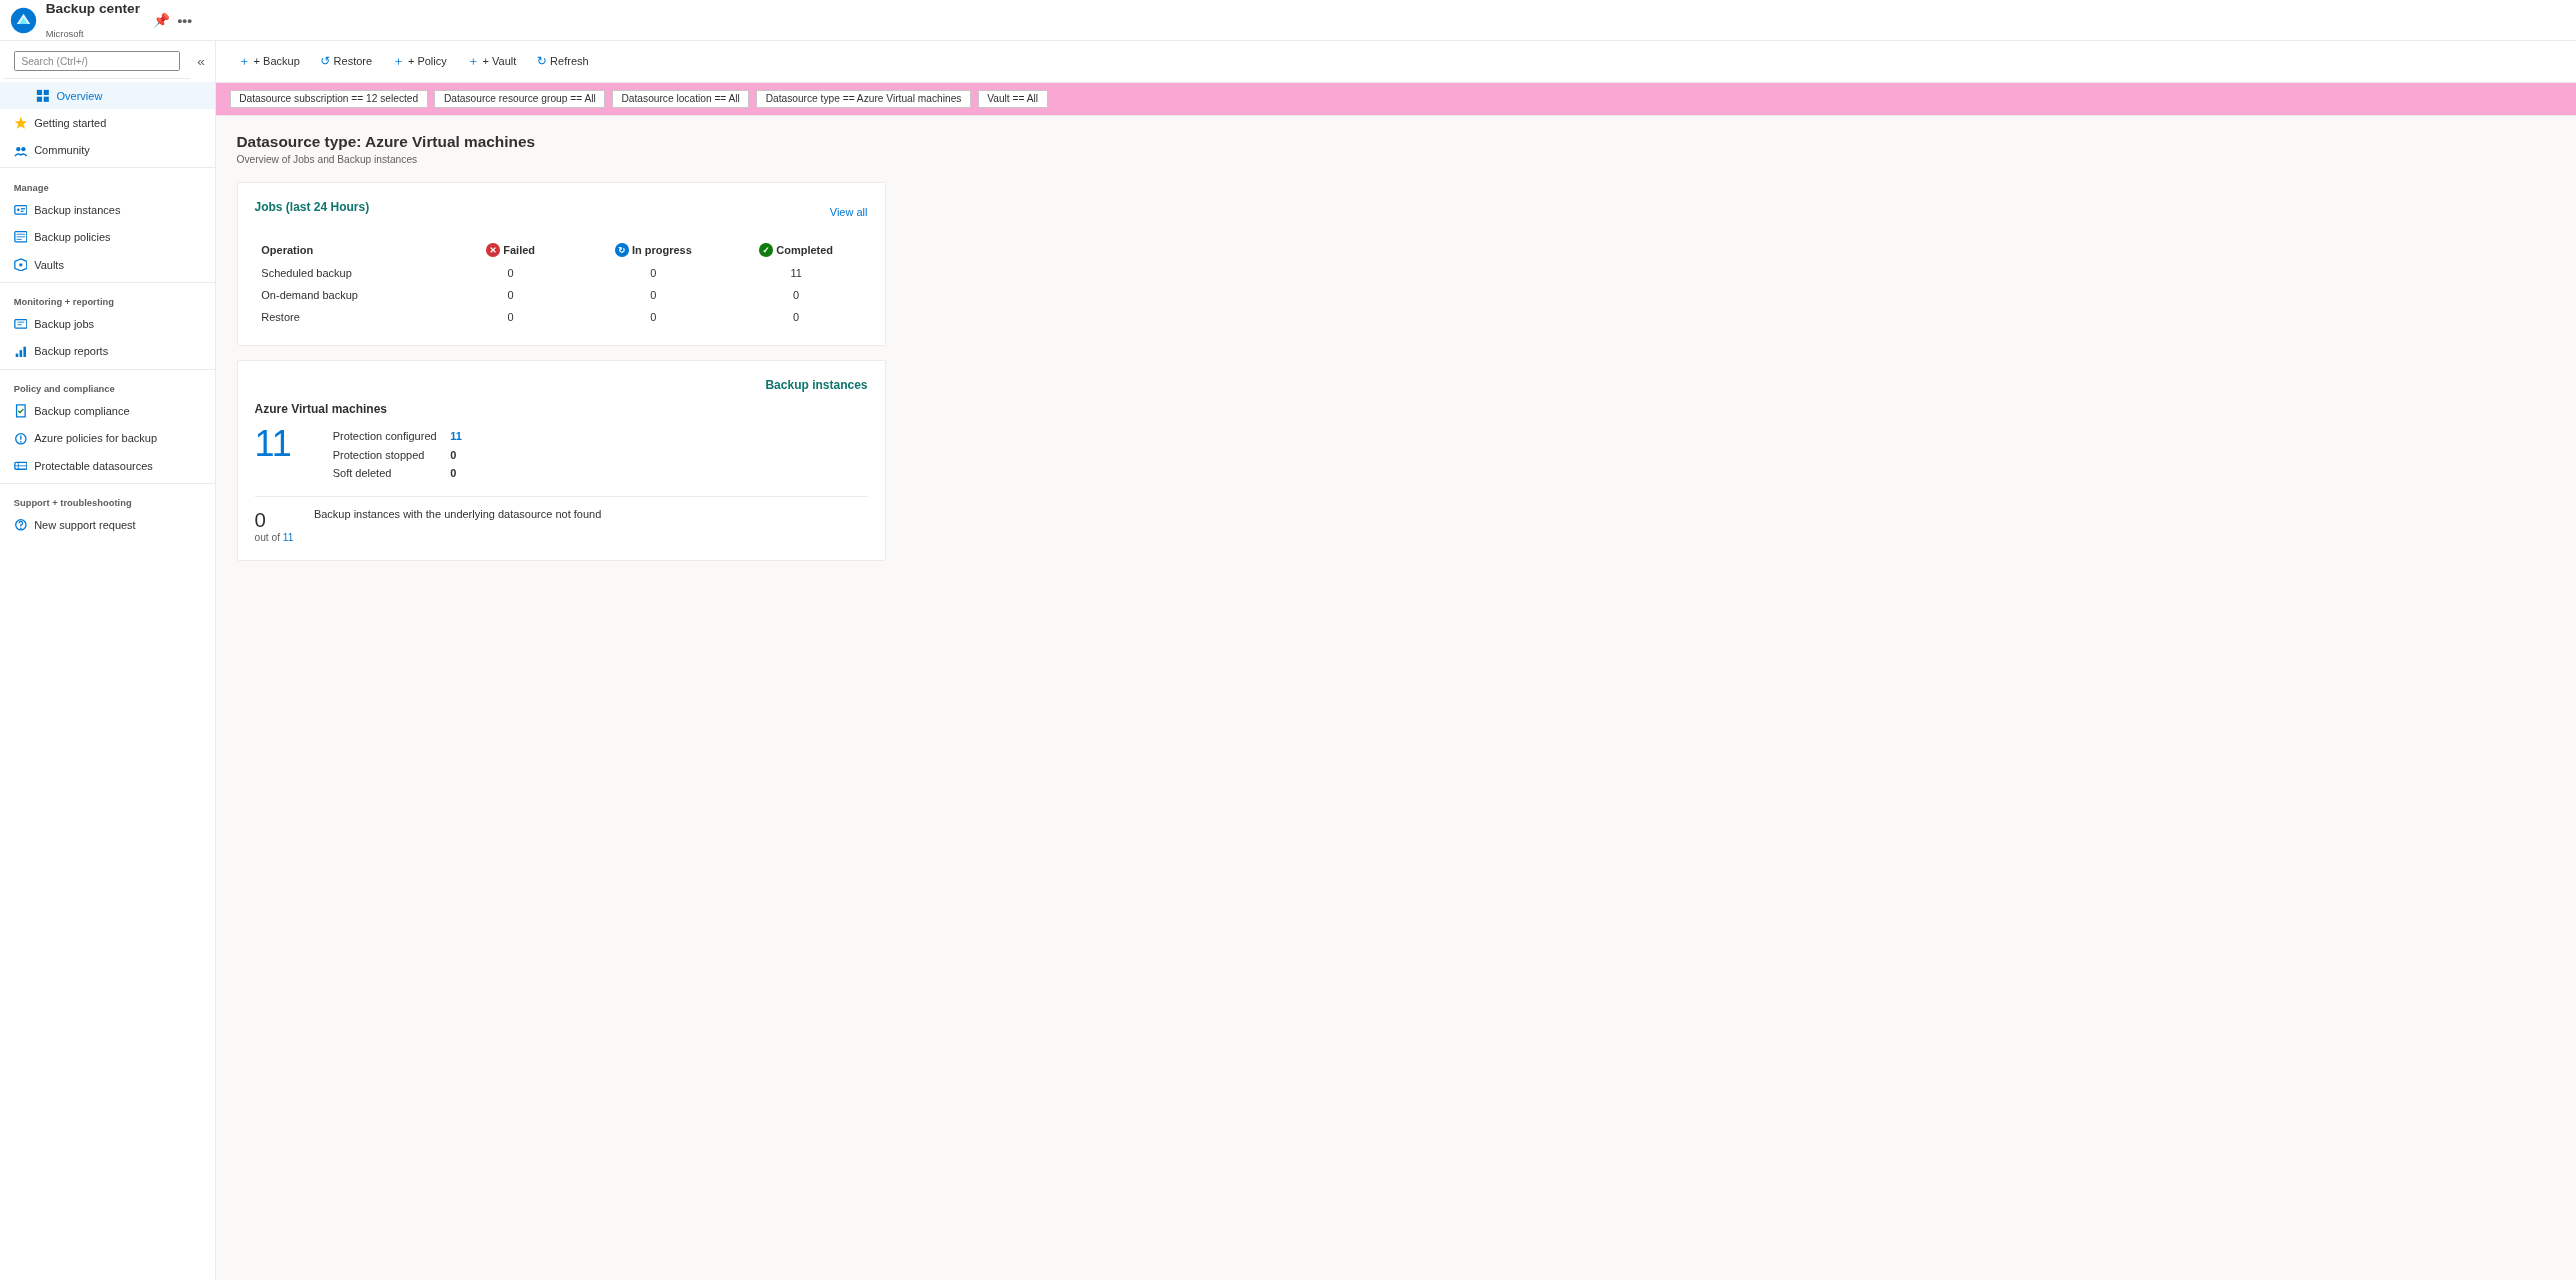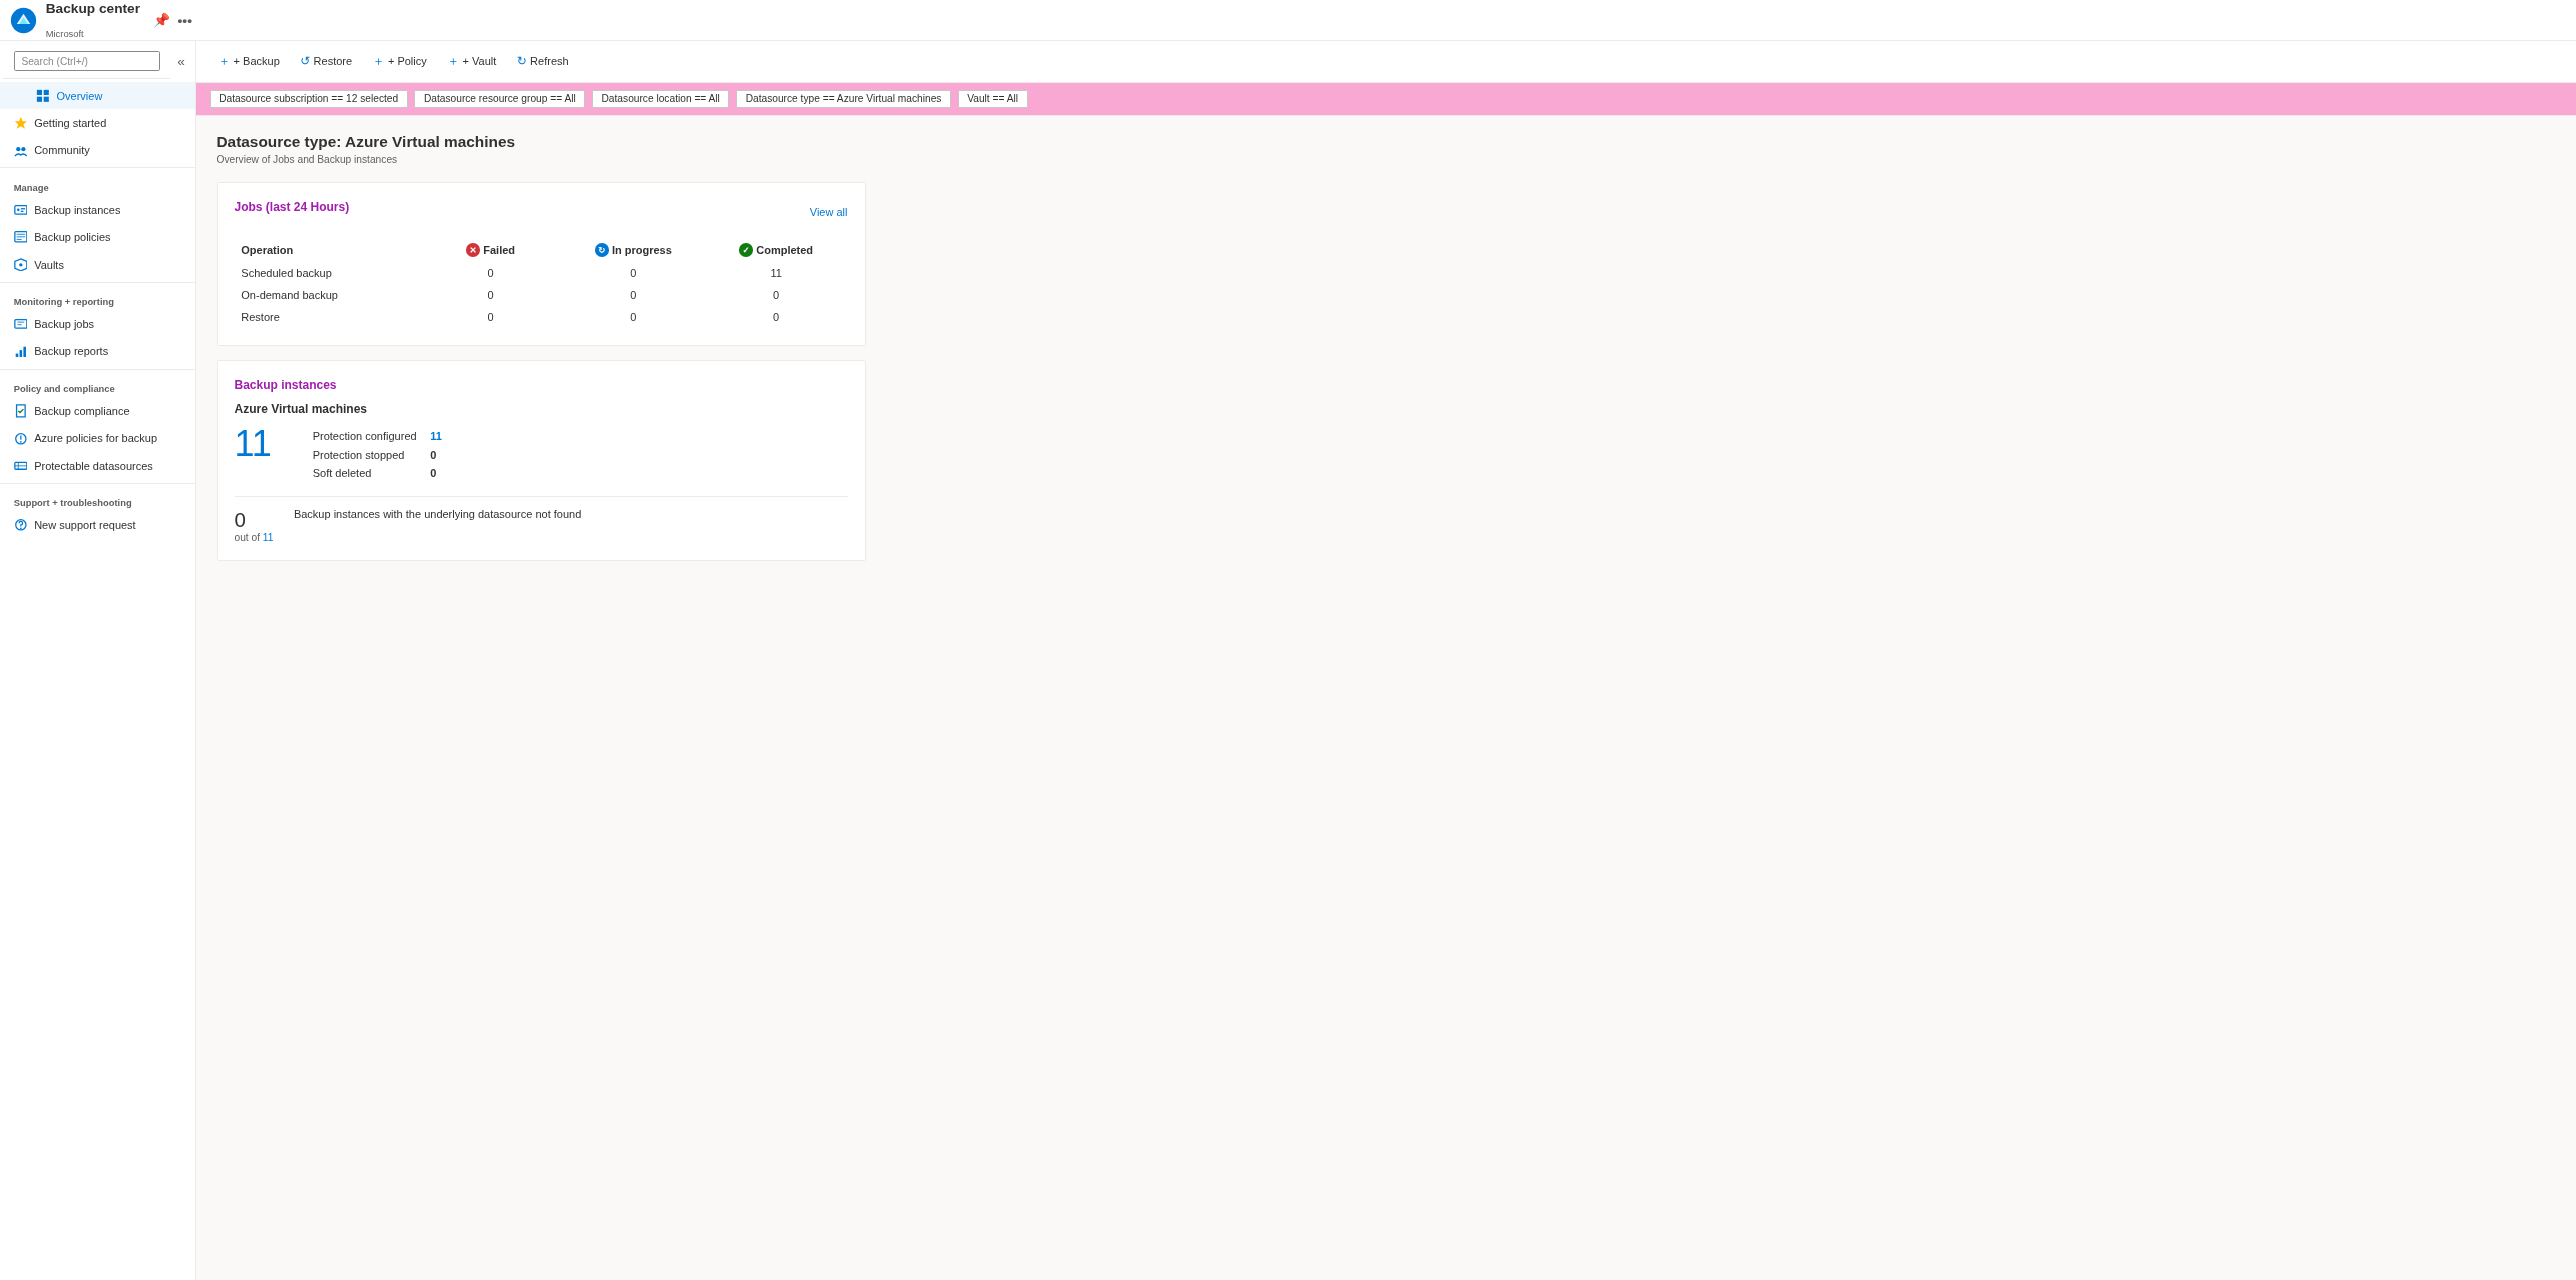--- a/index.html
+++ b/index.html
@@ -12,21 +12,21 @@
     .header-title { font-size: 13.7px; font-weight: 600; color: #323130; }
     .header-subtitle { font-size: 9.4px; color: #605e5c; }
     .header-title-group { display: flex; flex-direction: column; gap: 12px; }
     .header-actions { display: flex; align-items: center; gap: 6.8px; margin-left: 13.7px; }
     .header-actions span { font-size: 15.4px; color: #323130; cursor: pointer; }
 
     
     .app-body { display: flex; flex: 1; overflow: hidden; }
 
     
-    .sidebar { width: 196px; background: #fff; border-right: 0.9px solid #edebe9; display: flex; flex-direction: column; overflow-y: auto; flex-shrink: 0; }
+    .sidebar { width: 216px; background: #fff; border-right: 0.9px solid #edebe9; display: flex; flex-direction: column; overflow-y: auto; flex-shrink: 0; }
     .sidebar-search { padding: 6.8px 10.2px; border-bottom: 0.9px solid #edebe9; }
     .sidebar-search input { width: 100%; border: 0.9px solid #8a8886; border-radius: 1.7px; padding: 3.4px 6.8px; font-size: 10.2px; color: #323130; background: #fff; }
     .sidebar-search input::placeholder { color: #8a8886; }
     .sidebar-item { display: flex; align-items: center; gap: 6.8px; padding: 6.8px 13.7px; cursor: pointer; color: #323130; font-size: 11px; }
     .sidebar-item.active { background: #eff6fc; color: #0078d4; padding-left: 36px; }
     .sidebar-item .icon { width: 13.7px; height: 13.7px; display: flex; align-items: center; justify-content: center; font-size: 12px; flex-shrink: 0; }
     .sidebar-section-label { padding: 10.2px 13.7px 3.4px; font-size: 9.4px; font-weight: 600; color: #605e5c; text-transform: none; }
     .sidebar-divider { border: none; border-top: 0.9px solid #edebe9; margin: 3.4px 0; }
 
     
@@ -41,21 +41,21 @@
     .filter-bar { background: #f9a8d4; padding: 6.8px 13.7px; display: flex; align-items: center; gap: 6.8px; flex-wrap: wrap; border-bottom: 0.9px solid #edebe9; flex-shrink: 0; }
     .filter-tag { border: 0.9px solid #c8c6c4; border-radius: 1.7px; padding: 2.6px 8.5px; font-size: 10.2px; background: #fff; color: #323130; cursor: pointer; }
 
     
     .content { padding: 17px 20.5px; flex: 1; }
     .page-title { font-size: 15.4px; font-weight: 600; color: #323130; margin-bottom: 3.4px; }
     .page-subtitle { font-size: 10.2px; color: #605e5c; margin-bottom: 17px; }
 
     
     .card { background: #fff; border: 0.9px solid #edebe9; border-radius: 1.7px; margin-bottom: 13.7px; padding: 17px; max-width: 649px; }
-    .card-title { font-size: 12px; font-weight: 600; color: #a21caf; margin-bottom: 10.2px; }
+    .card-title { font-size: 12px; font-weight: 600; color: #0f766e; margin-bottom: 10.2px; text-align: right; }
 
     
     .jobs-header { display: flex; justify-content: space-between; align-items: center; margin-bottom: 13.7px; }
     .view-all-link { color: #0078d4; font-size: 11px; cursor: pointer; text-decoration: none; }
     .jobs-table { width: 100%; border-collapse: collapse; margin-top: 8px; }
     .jobs-table th { font-size: 11px; font-weight: 600; color: #323130; padding: 5.1px 6.8px; text-align: left; }
     .jobs-table td { font-size: 11px; padding: 5.1px 6.8px; color: #323130; }
     .jobs-table .col-operation { width: 154px; }
     .jobs-table .col-status { width: 119px; text-align: center; }
     .status-header { display: flex; align-items: center; gap: 3.4px; justify-content: center; }

